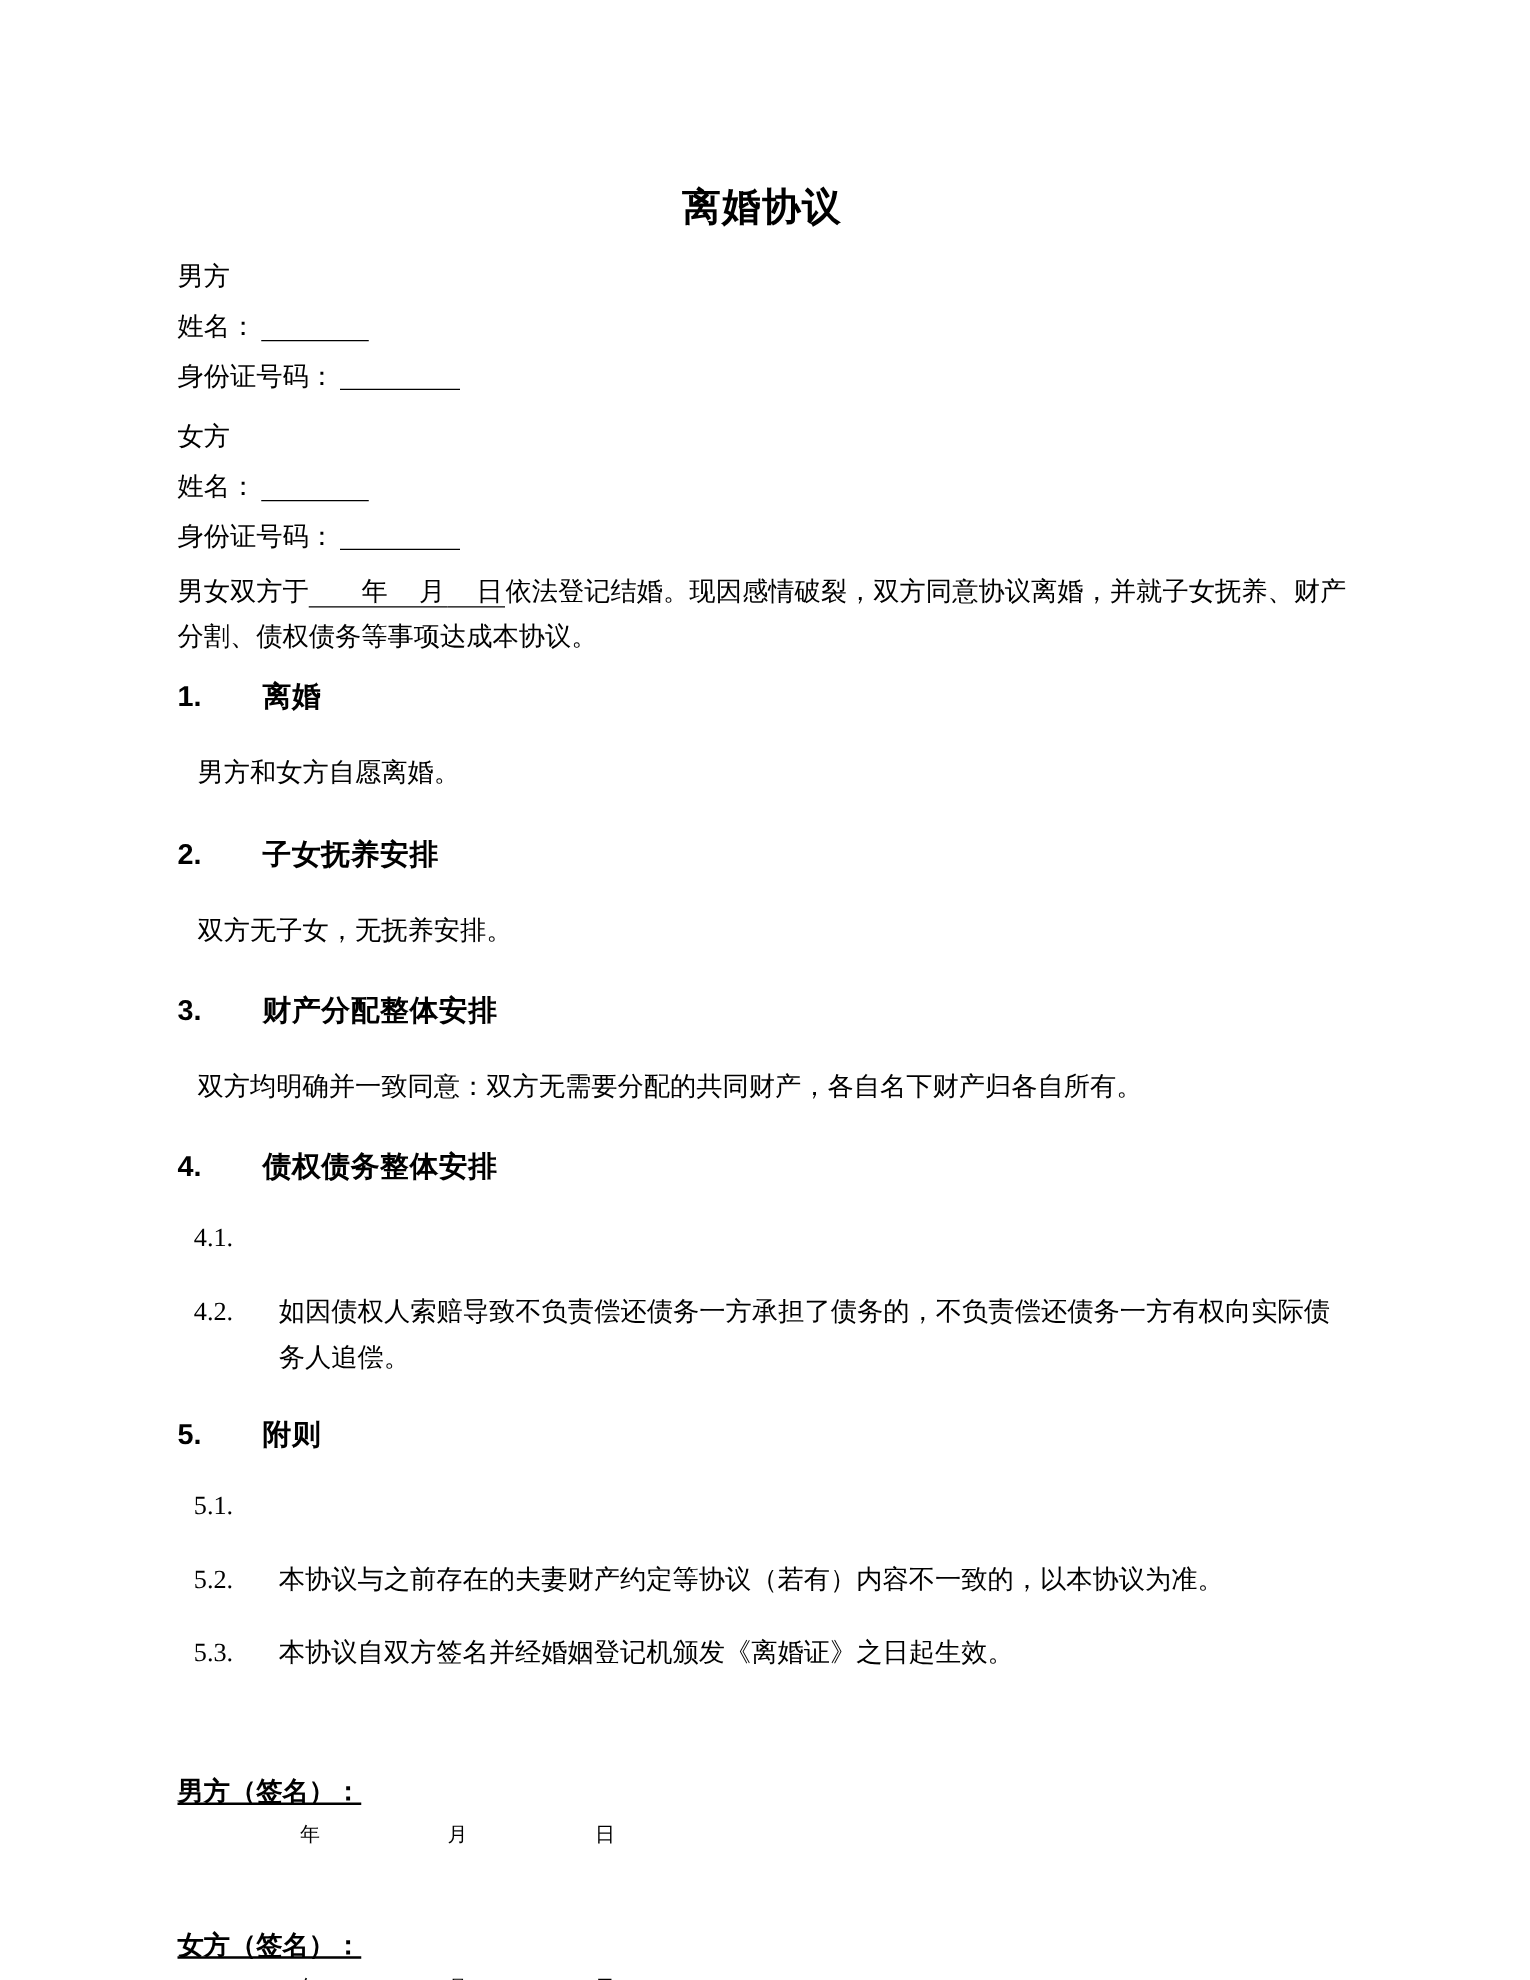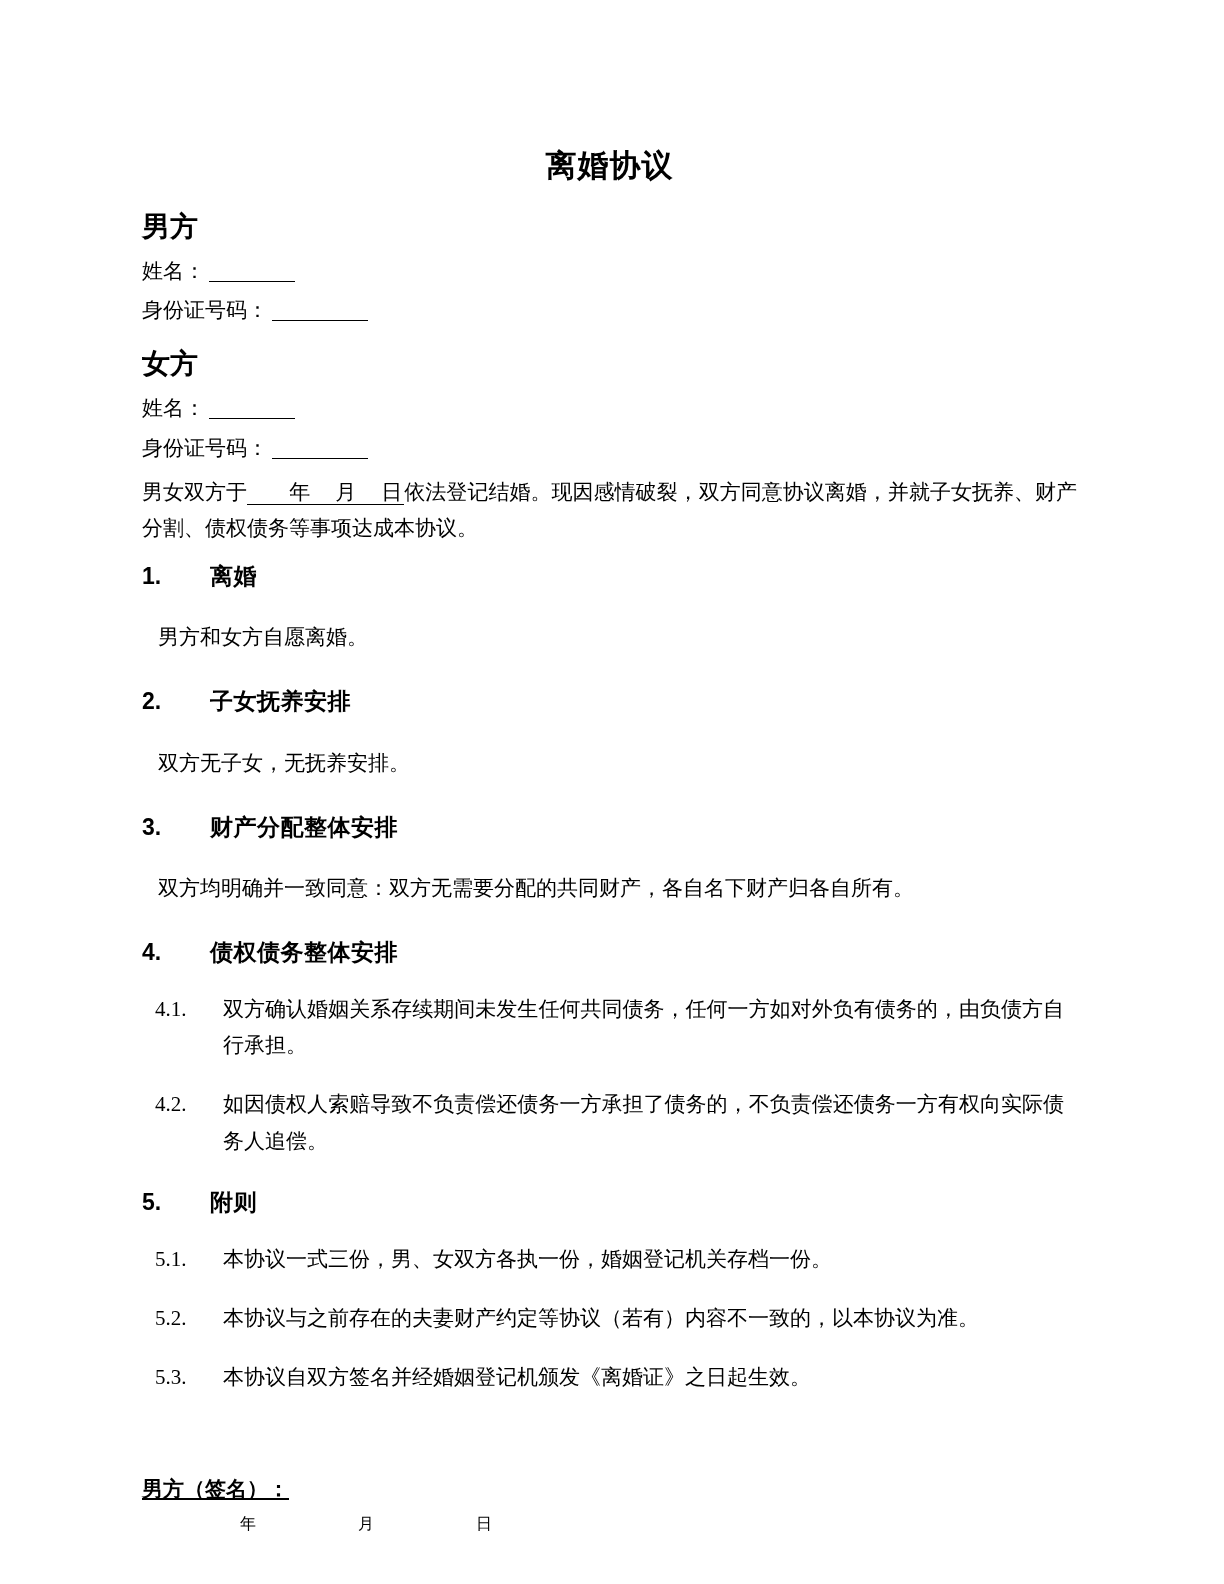--- a/index.html
+++ b/index.html
@@ -35,22 +35,22 @@
     font-weight: bold;
     text-align: center;
     margin: 0;
     padding-top: 145px;
     letter-spacing: 1px;
     font-family: "Liberation Sans", "DejaVu Sans", sans-serif;
   }
 
   
   .party-label {
-    font-size: 28px;
-    font-weight: bold;
+    font-size: 21px;
+    font-weight: normal;
     font-family: "Liberation Sans", "DejaVu Sans", sans-serif;
     margin: 0;
     padding-top: 21px;
     line-height: 1.35;
   }
   .field-line {
     font-size: 21px;
     margin: 0;
     padding-top: 11px;
     line-height: 1.35;
@@ -197,34 +197,32 @@
       <span class="txt">财产分配整体安排</span>
     </div>
     <p class="section-text">双方均明确并一致同意：双方无需要分配的共同财产，各自名下财产归各自所有。</p>
 
     <div class="section-heading">
       <span class="num">4.</span>
       <span class="txt">债权债务整体安排</span>
     </div>
     <div class="sub-item">
       <span class="sub-num">4.1.</span>
-      <span class="sub-txt">双方确认婚姻关系存续期间未发生任何共同债务，任何一方如对外负有债务的，由负债方自行承担。</span>
     </div>
     <div class="sub-item">
       <span class="sub-num">4.2.</span>
       <span class="sub-txt">如因债权人索赔导致不负责偿还债务一方承担了债务的，不负责偿还债务一方有权向实际债务人追偿。</span>
     </div>
 
     <div class="section-heading">
       <span class="num">5.</span>
       <span class="txt">附则</span>
     </div>
     <div class="sub-item">
       <span class="sub-num">5.1.</span>
-      <span class="sub-txt">本协议一式三份，男、女双方各执一份，婚姻登记机关存档一份。</span>
     </div>
     <div class="sub-item">
       <span class="sub-num">5.2.</span>
       <span class="sub-txt">本协议与之前存在的夫妻财产约定等协议（若有）内容不一致的，以本协议为准。</span>
     </div>
     <div class="sub-item">
       <span class="sub-num">5.3.</span>
       <span class="sub-txt">本协议自双方签名并经婚姻登记机颁发《离婚证》之日起生效。</span>
     </div>
 

